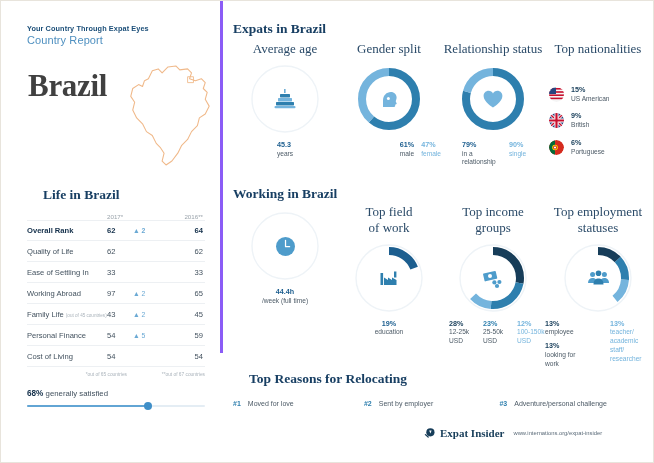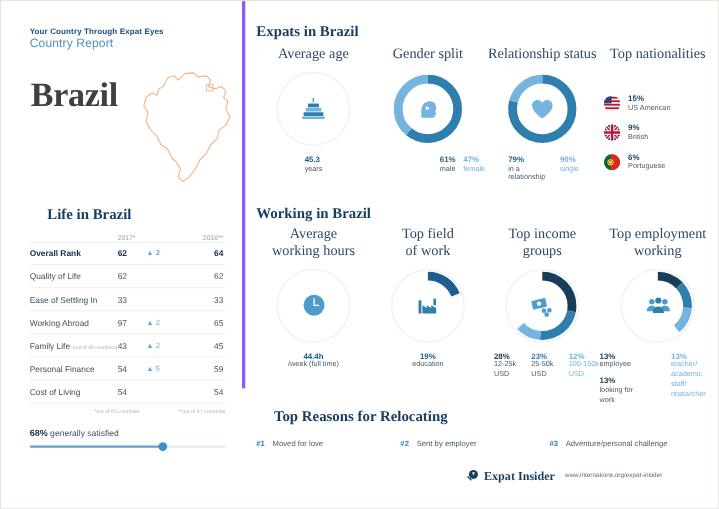--- a/index.html
+++ b/index.html
@@ -392,24 +392,20 @@
             </div>
           </div>
       </div>
     </div>
 
     <div class="blk-title" style="left:10px; top:185px;">Working in Brazil</div>
 
     <div class="cards" style="left:10px; top:203px; width:418px;">
 
       <div class="card" style="width:104px;">
-        <div class="card-head">
-          <span>Average</span><br>
-          <span>working hours</span>
-        </div>
         <div class="donut-wrap" style="width:72px;height:72px;">
           <svg width="72" height="72" viewBox="0 0 72 72">
             <circle cx="36" cy="36" r="33" fill="none" stroke="#eef3f7" stroke-width="1.4"></circle>
           </svg>
           <div class="donut-icon">
             <svg width="25" height="25" viewBox="0 0 25 25">
               <circle cx="12.5" cy="12.5" r="9.5" fill="#4e9ccb"></circle>
               <rect x="11.9" y="5.8" width="1.25" height="7.2" rx="0.6" fill="#ffffff"></rect>
               <rect x="12" y="12" width="5.2" height="1.25" rx="0.6" fill="#ffffff"></rect>
             </svg>
@@ -485,21 +481,21 @@
           <div class="itm" style="width:28px;">
             <span class="pct c-light">12%</span>
             <span class="lbl c-light">100-150k USD</span>
           </div>
         </div>
       </div>
 
       <div class="card" style="width:106px;">
         <div class="card-head">
           <span>Top employment</span><br>
-          <span>working</span>
+          <span>statuses</span>
         </div>
         <div class="donut-wrap" style="width:72px;height:72px;">
           <svg width="72" height="72" viewBox="0 0 72 72" id="employment-donut">
               <circle cx="36" cy="36" r="33" fill="none" stroke="#eef3f7" stroke-width="1.4"></circle>
               <circle cx="36" cy="36" r="27" fill="none" stroke="#ffffff" stroke-width="8"></circle>
               <circle cx="36" cy="36" r="27" fill="none" stroke="#173d59" stroke-width="8" stroke-dasharray="22.053980428200347 147.59202286564846" stroke-dashoffset="0" transform="rotate(-90 36 36)"></circle>
               <circle cx="36" cy="36" r="27" fill="none" stroke="#2e7fae" stroke-width="8" stroke-dasharray="22.053980428200347 147.59202286564846" stroke-dashoffset="-22.053980428200347" transform="rotate(-90 36 36)"></circle>
               <circle cx="36" cy="36" r="27" fill="none" stroke="#74b4dd" stroke-width="8" stroke-dasharray="22.053980428200347 147.59202286564846" stroke-dashoffset="-44.107960856400695" transform="rotate(-90 36 36)"></circle>
             </svg>
           <div class="donut-icon">

